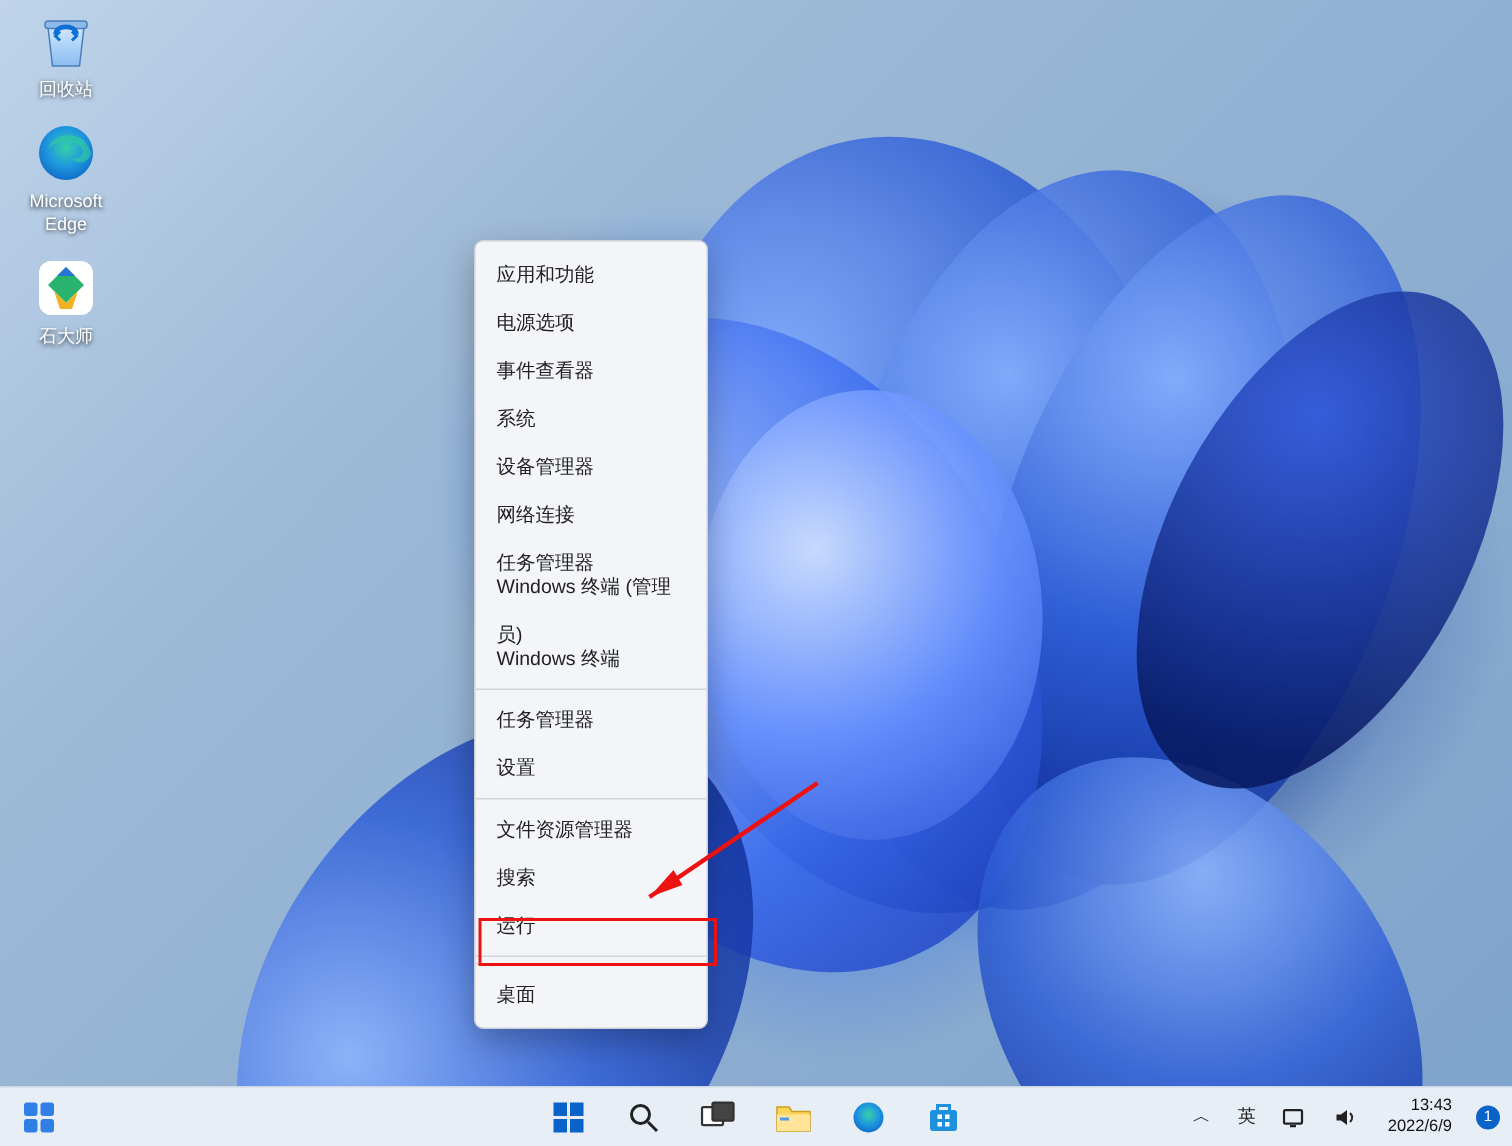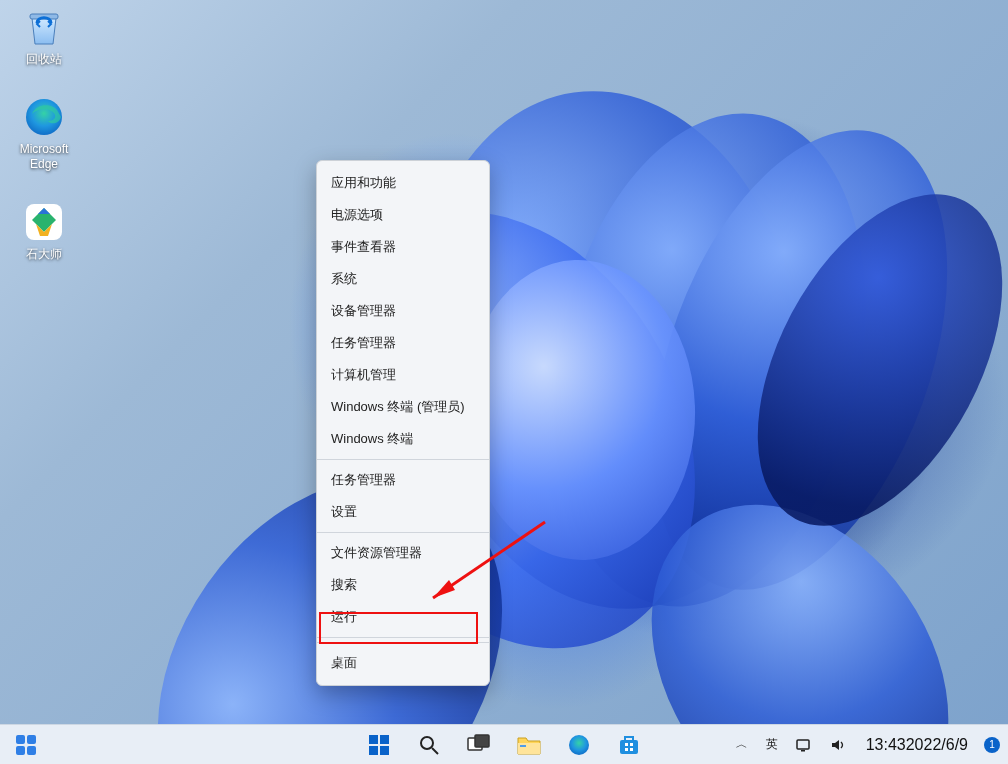--- a/index.html
+++ b/index.html
@@ -27,29 +27,29 @@
     .p1{ width:380px;height:520px; left:420px; top:90px; --r:-8deg; }
     .p2{ width:300px;height:500px; left:560px; top:110px; --r:12deg; }
     .p3{ width:260px;height:480px; left:670px; top:120px; --r:20deg; }
     .p4{ width:340px;height:460px; left:340px; top:200px; --r:-28deg; background: radial-gradient(circle at 30% 30%, #b9d2ff 0%, #3b6bf0 55%, #1635b0 100%); }
     .p5{ width:420px;height:300px; left:120px; top:520px; --r:-55deg; }
     .p6{ width:360px;height:260px; left:620px; top:540px; --r:55deg; }
     .p7{ width:200px;height:360px; left:780px; top:180px; --r:28deg; background: radial-gradient(circle at 30% 30%, #3057d9 0%, #06175e 80%); }
     .p8{ width:230px;height:300px; left:465px; top:260px; --r:-2deg; background: radial-gradient(circle at 35% 35%, #d8e6ff 0%, #6a94ff 50%, #2d54d6 100%); }
 
     
-    .desktop-icons { position:absolute; top:6px; left:6px; display:flex; flex-direction:column; gap:30px; }
+    .desktop-icons { position:absolute; top:6px; left:6px; display:flex; flex-direction:column; gap:15px; }
     .desktop-icon { width:76px; display:flex; flex-direction:column; align-items:center; gap:4px; cursor:pointer; }
     .desktop-icon .ico { width:42px; height:42px; display:flex; align-items:center; justify-content:center; }
     .desktop-icon .label { color:#fff; font-size:12px; text-align:center; text-shadow:0 1px 3px rgba(0,0,0,.8); line-height:1.2; }
 
     
     .winx-menu {
       position:absolute; left:316px; top:160px;
-      width:174px;
+      width:156px;
       background:#f3f5f8;
       border:1px solid #ccd1d7;
       border-radius:6px;
       box-shadow: 0 8px 22px rgba(0,0,0,.28);
       padding:6px 0;
       z-index:20;
     }
     .menu-item {
       padding:0 14px;
       height:32px; line-height:32px;
@@ -81,21 +81,21 @@
     .tb-left { position:absolute; left:6px; top:0; bottom:0; display:flex; align-items:center; }
     .tb-center { margin:0 auto; display:flex; align-items:center; gap:10px; }
     .tb-right { position:absolute; right:4px; top:0; bottom:0; display:flex; align-items:center; gap:10px; }
 
     .tb-icon {
       width:40px; height:40px; display:flex; align-items:center; justify-content:center;
       border-radius:4px; cursor:pointer;
     }
 
     .tray-btn { padding:0 4px; height:40px; display:flex; align-items:center; justify-content:center; cursor:pointer; font-size:12px; color:#222; }
-    .clock { display:flex; flex-direction:row; align-items:flex-end; padding:0 6px; font-size:16px; color:#111; line-height:1.25; cursor:pointer; }
+    .clock { display:flex; flex-direction:column; align-items:flex-end; padding:0 6px; font-size:11px; color:#111; line-height:1.25; cursor:pointer; }
     .notif-dot { width:16px; height:16px; border-radius:50%; background:#0a63c9; color:#fff; font-size:10px; display:flex; align-items:center; justify-content:center; margin-right:4px; cursor:pointer;}
 
     svg { display:block; }
   </style>
 </head>
 <body>
 
 <div class="desktop">
   <div class="bloom">
     <div class="petal p1"></div>
@@ -168,24 +168,24 @@
     <div class="menu-item">
         <span>事件查看器</span>
       </div>
     <div class="menu-item">
         <span>系统</span>
       </div>
     <div class="menu-item">
         <span>设备管理器</span>
       </div>
     <div class="menu-item">
+        <span>网络连接</span>
+      </div>
+    <div class="menu-item">
         <span>任务管理器</span>
-      </div>
-    <div class="menu-item">
-        <span>计算机管理</span>
       </div>
     <div class="menu-item">
         <span>Windows 终端 (管理员)</span>
       </div>
     <div class="menu-item">
         <span>Windows 终端</span>
       </div>
     <div class="menu-sep"></div>
     <div class="menu-item">
         <span>任务管理器</span>

